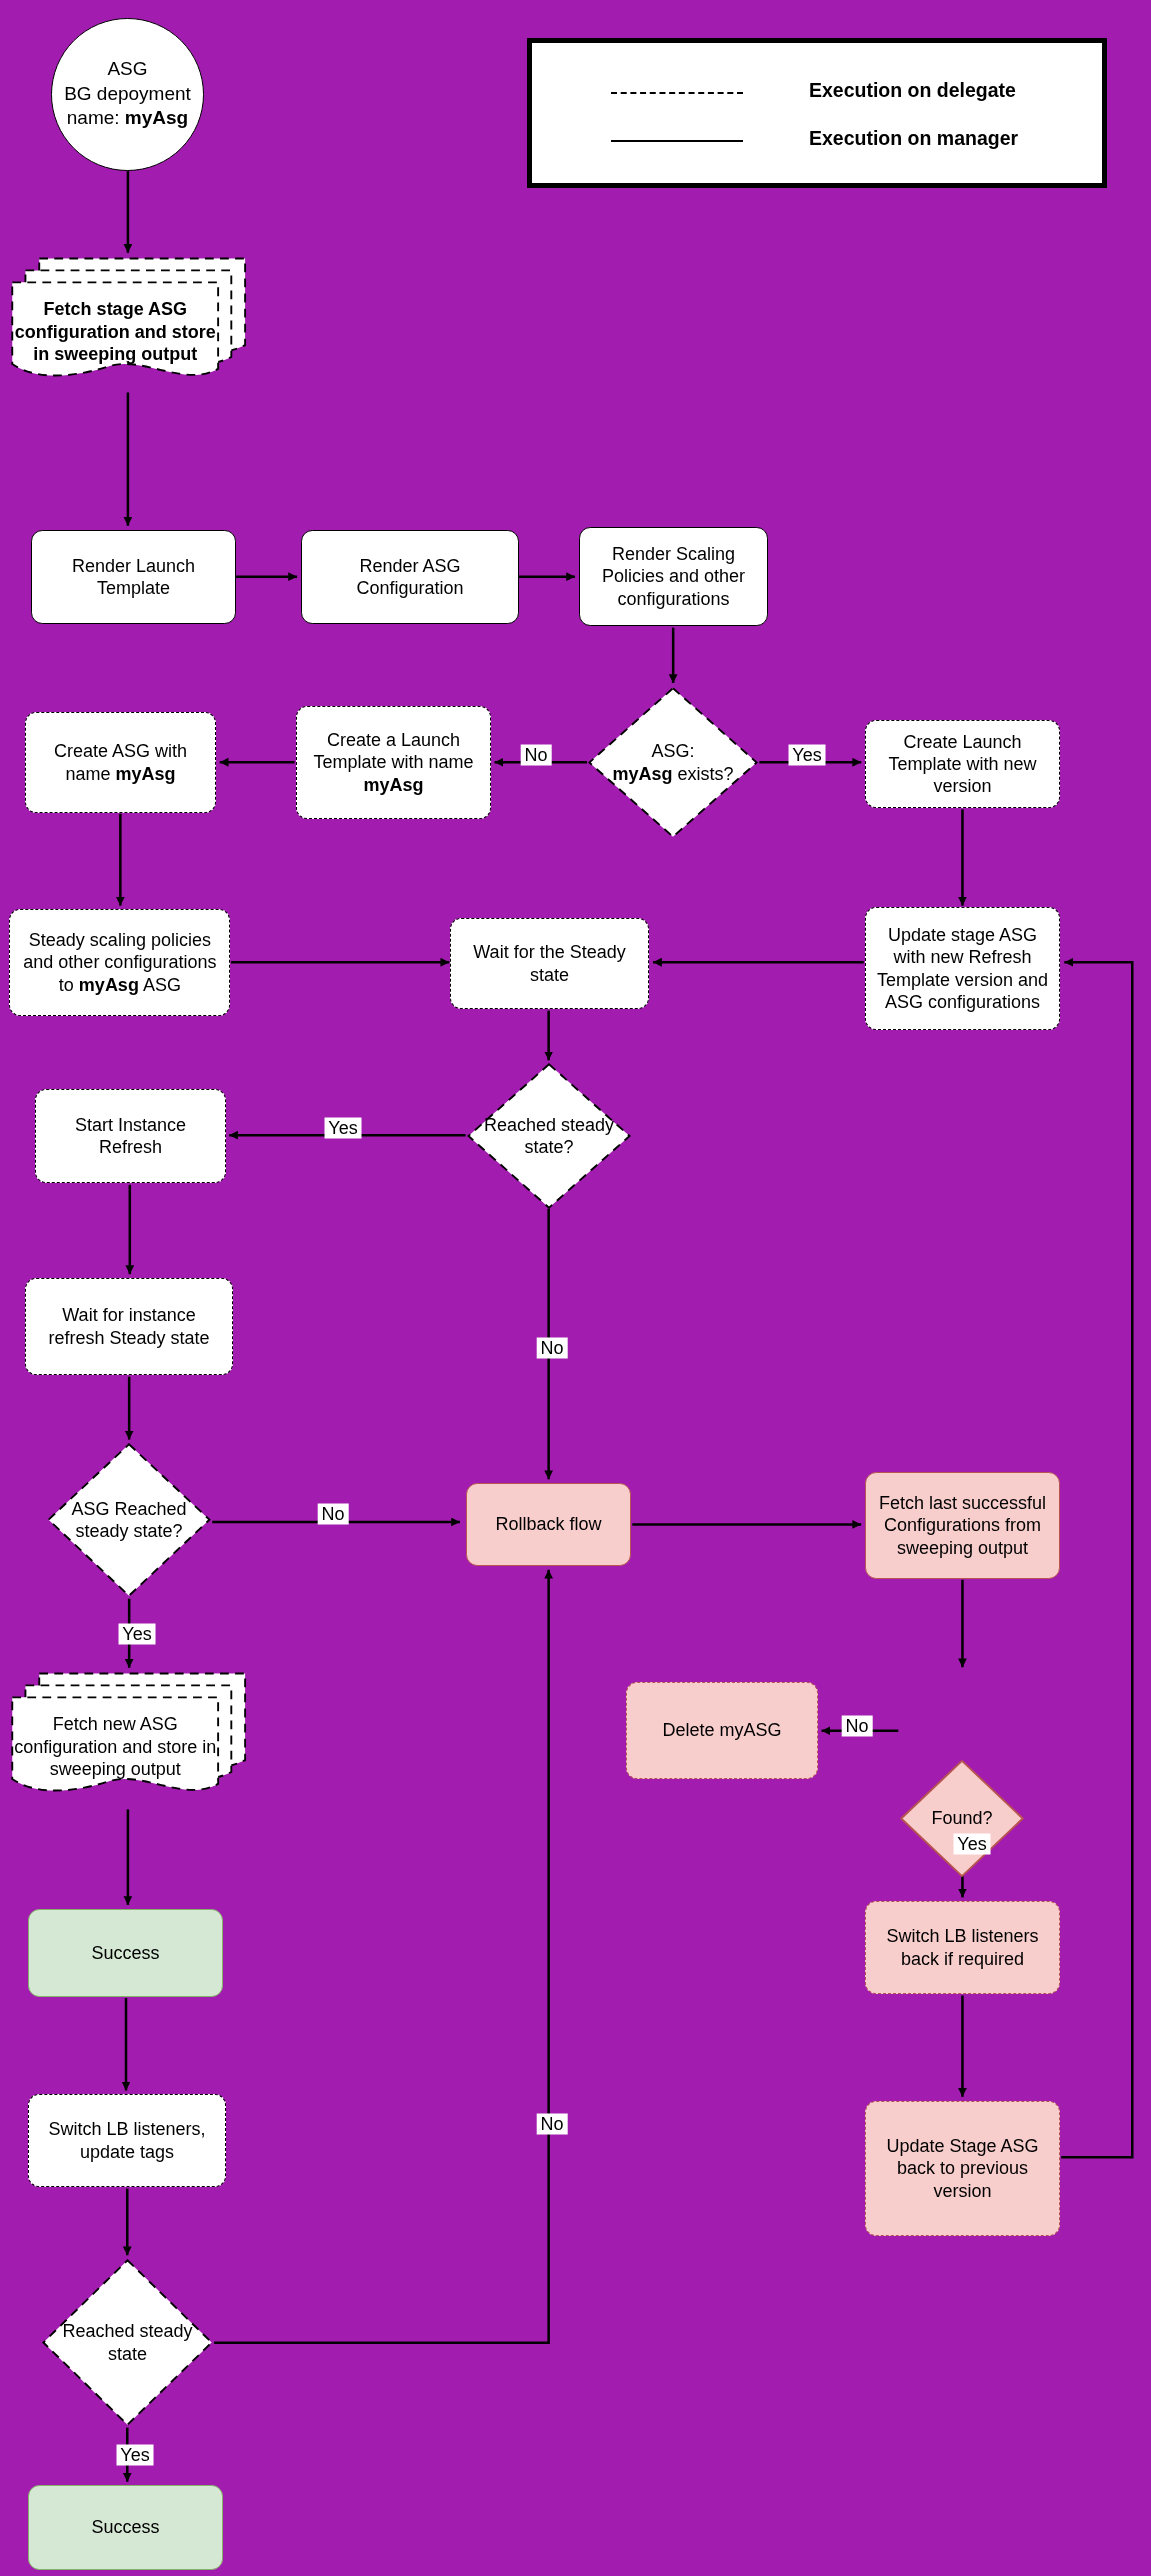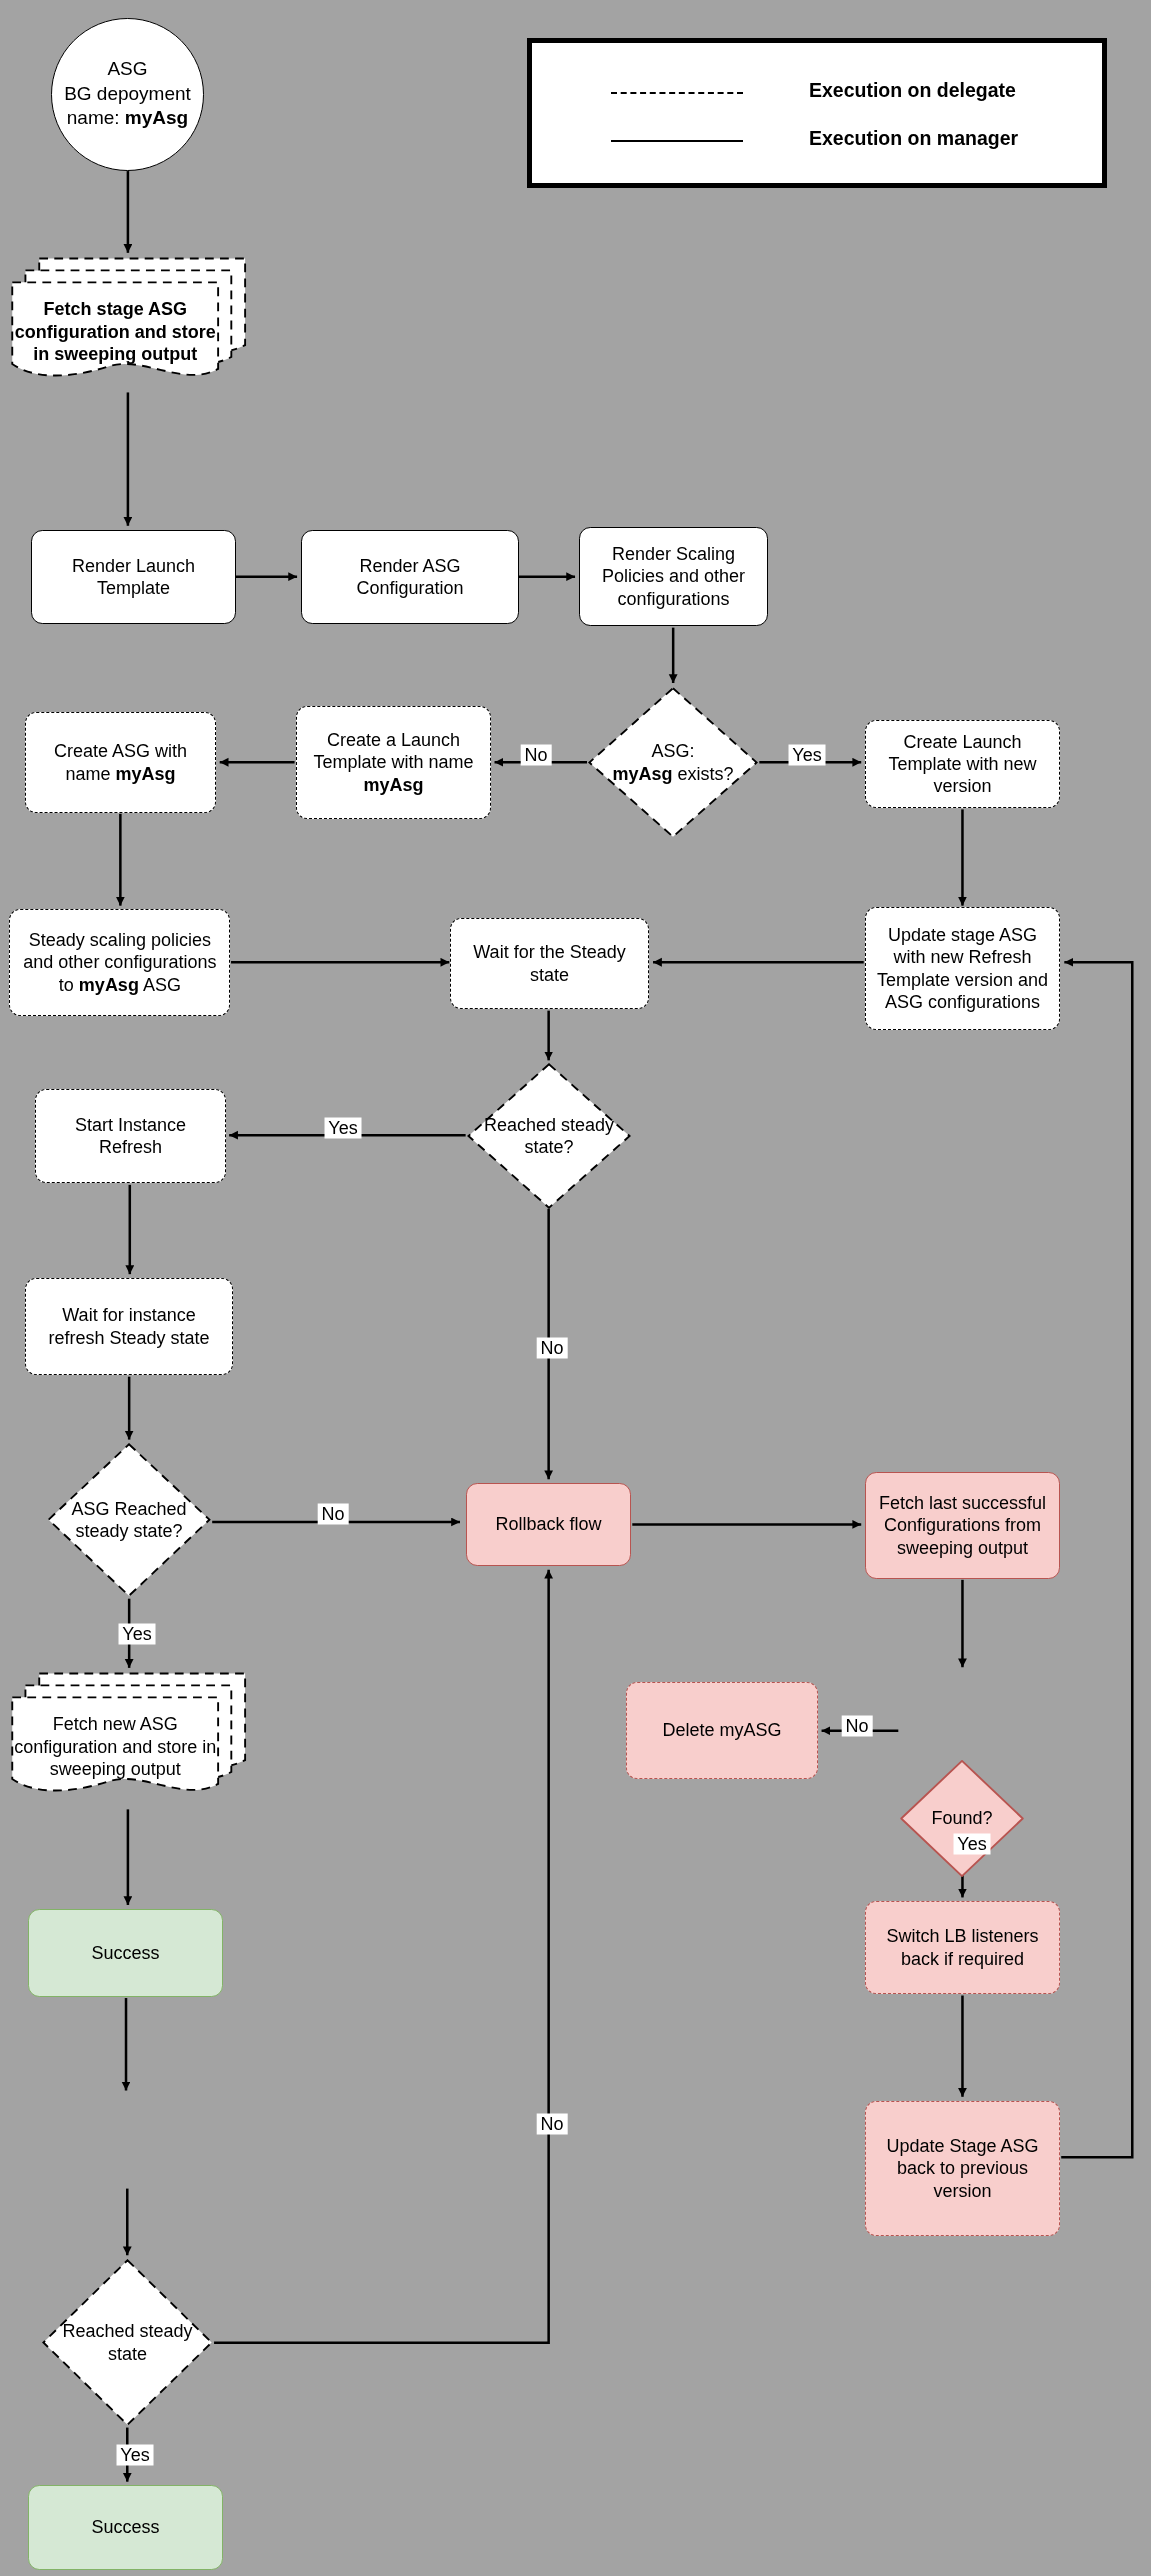--- a/index.html
+++ b/index.html
@@ -2,21 +2,21 @@
 <html style="--pink-fill: #f8cecc; --pink-border: #b85450; --green-fill: #d5e8d4; --green-border: #82b366; --line: #000000;font-size:10px"><head>
 <meta charset="utf-8">
 <style>
   :root{
     --pink-fill:#f8cecc; --pink-border:#b85450;
     --green-fill:#d5e8d4; --green-border:#82b366;
     --line:#000000;
   }
   html,body{margin:0;padding:0;background:#ffffff;}
   #canvas{
-    position:relative; width:1152px; height:2576px; background:#a3a3a3;
+    position:relative; width:1152px; height:2576px; background:#a21caf;
     font-family:"Liberation Sans","DejaVu Sans",sans-serif; color:#000;
   }
   #edges{position:absolute;left:0;top:0;width:1152px;height:2576px;}
   .edge{stroke:var(--line);stroke-width:4;fill:none;}
   .node{
     position:absolute; box-sizing:border-box;
     display:flex; align-items:center; justify-content:center;
     text-align:center; font-size:18px; line-height:1.24;
     background:#fff; border-radius:11.3px; padding:5px 8.8px;
   }
@@ -213,20 +213,23 @@
       <path d="M23,21 h328 v138 c-55,30 -120,-22 -175,-4 c-50,16 -113,24 -153,-4 z" fill="#fff" stroke="#000" stroke-width="3" stroke-dasharray="14 10"></path>
       <path d="M2,40 h328 v138 c-55,30 -120,-22 -175,-4 c-50,16 -113,24 -153,-4 z" fill="#fff" stroke="#000" stroke-width="3" stroke-dasharray="14 10"></path>
     </svg>
     <div class="dtext">Fetch new ASG configuration and store in sweeping output</div>
   </div>
 
   <div class="node green" style="left:28px; top:1909px; width:195px; height:88px;">
     <span>Success</span>
   </div>
 
+  <div class="node dashK" style="left:28px; top:2094px; width:198px; height:93px;">
+    <span>Switch LB listeners, update tags</span>
+  </div>
 
   <div class="node diamond" style="left:42px; top:2259px; width:171px; height:167px;">
     <svg width="171" height="167" xmlns="http://www.w3.org/2000/svg" viewBox="0 0 272 266">
       <polygon points="136,2 270,133 136,264 2,133" fill="#fff" stroke="#000" stroke-width="3" stroke-dasharray="14 10"></polygon>
     </svg>
     <div class="dtext" style="max-width:138px;">Reached steady state</div>
   </div>
 
   <div class="node green" style="left:28px; top:2485px; width:195px; height:85px;">
     <span>Success</span>

